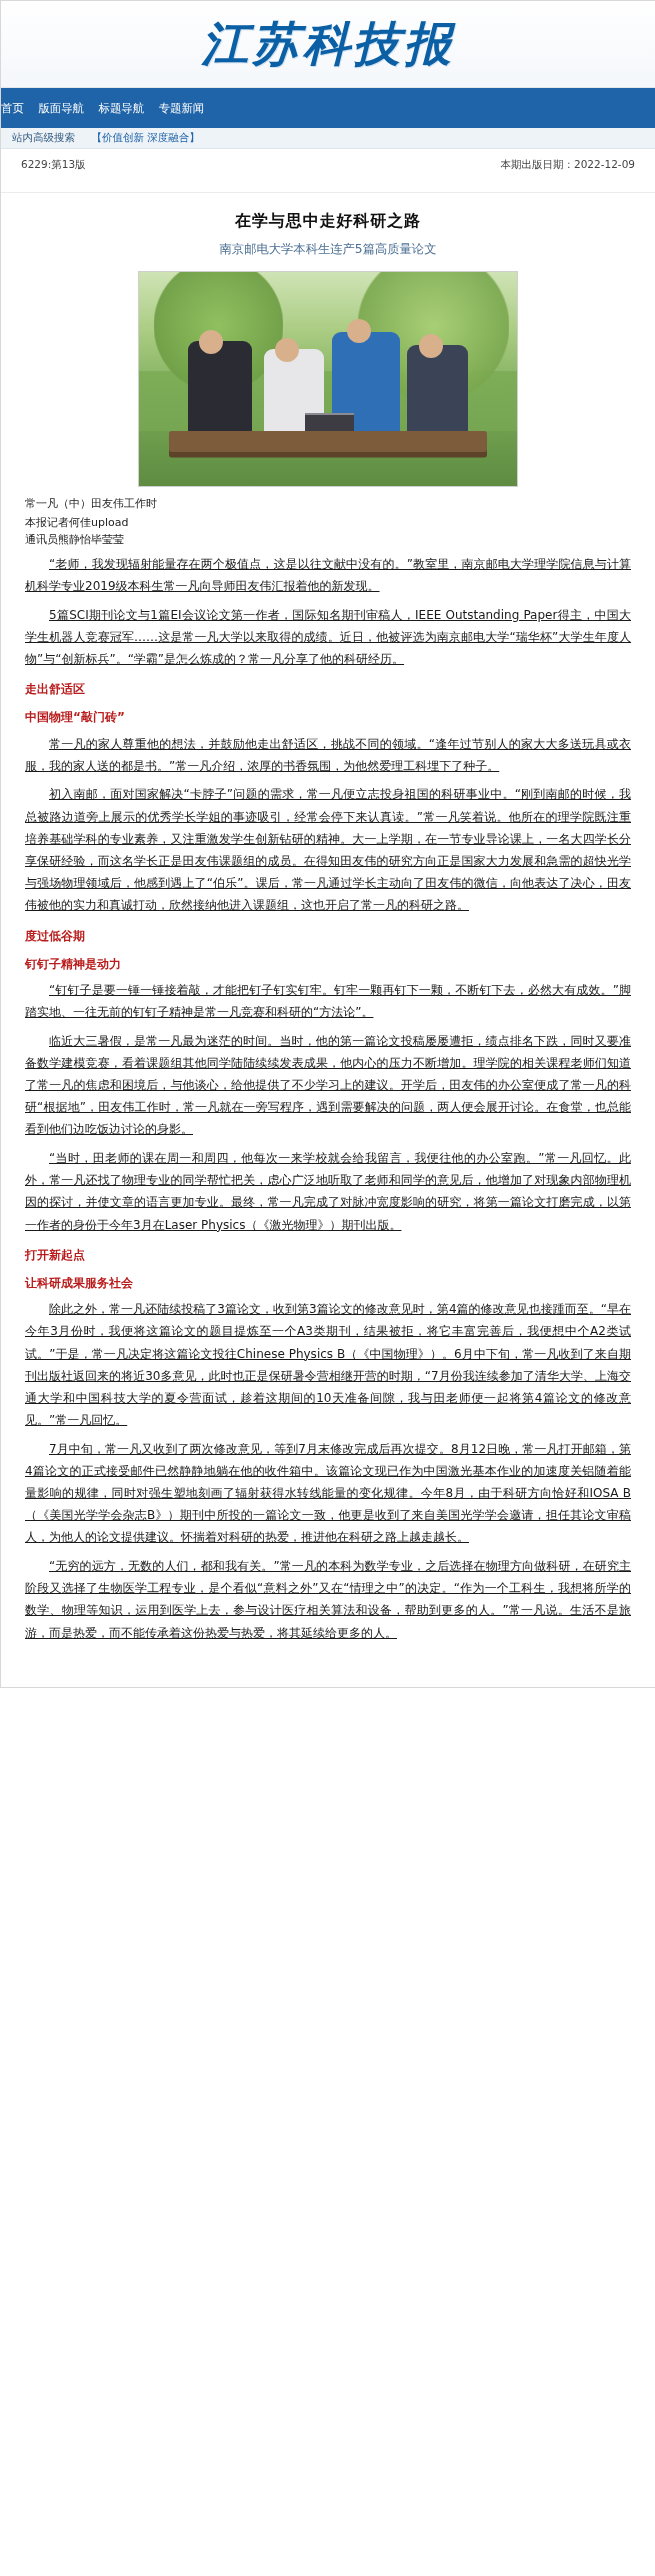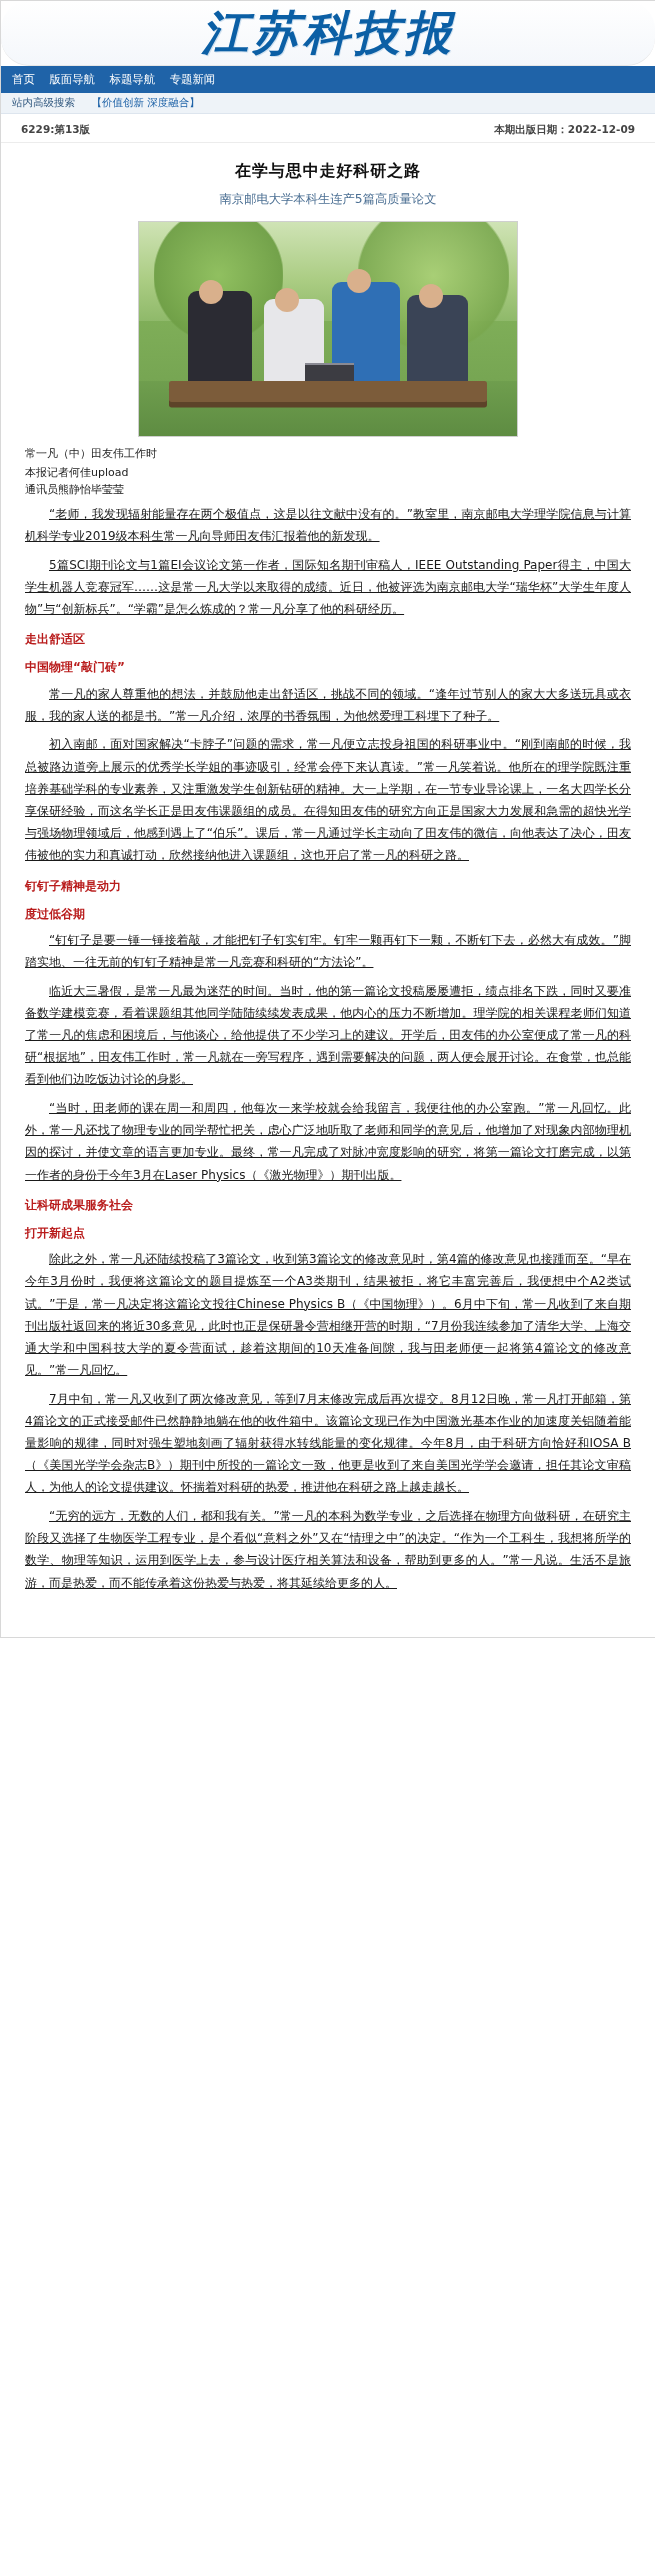--- a/index.html
+++ b/index.html
@@ -11,46 +11,44 @@
     color: #1a1a1a;
   }
   .page {
     width: 656px;
     margin: 0;
     background: #fff;
     border: 0.9px solid #d8d8d8;
   }
   
   .masthead {
-    height: 65px;
+    height: 87px;
     background: linear-gradient(to bottom, #ffffff 0%, #f4f7fb 100%);
     display: flex;
     align-items: center;
     justify-content: center;
     position: relative;
     border-bottom: 0.9px solid #e6e6e6;
-    border-radius: 28px;
   }
   .masthead-title {
     font-family: "DejaVu Serif", "Liberation Serif", serif;
     font-weight: bold;
     font-size: 47px;
     letter-spacing: 3.6px;
     color: #0b5fa5;
     text-shadow: 0.9px 0.9px 0 #cfe0ef;
     font-style: italic;
   }
   
   .navbar {
     background: #1f63a8;
     color: #ffffff;
-    height: 27px;
-    display: flex;
-    align-items: center;
-    padding-left: 11px;
+    height: 40px;
+    display: flex;
+    align-items: center;
     font-size: 11.4px;
   }
   .navbar .nav-item {
     color: #ffffff;
     margin-right: 14.6px;
     text-decoration: none;
     white-space: nowrap;
   }
   .subbar {
     background: #eef3f8;
@@ -62,25 +60,24 @@
     font-size: 10.5px;
     color: #335a80;
   }
   .subbar .sub-item { margin-right: 16.4px; white-space: nowrap; }
   .subbar .sub-highlight { color: #1f63a8; }
   
   .issue-row {
     display: flex;
     justify-content: space-between;
     align-items: center;
-    padding: 9px 20px 5px 20px;
+    padding: 9px 20px 20px 20px;
     font-size: 10.5px;
     color: #444;
     border-bottom: 0.9px solid #ececec;
-    font-weight: bold;
   }
   
   .article { padding: 12.7px 24px 24px 24px; }
   .headline {
     text-align: center;
     font-family: "DejaVu Serif", "Liberation Serif", serif;
     font-size: 16px;
     font-weight: bold;
     color: #111;
     letter-spacing: 0.9px;
@@ -222,28 +219,28 @@
     <div class="byline">通讯员熊静怡毕莹莹</div>
 
     <p class="body-text">“老师，我发现辐射能量存在两个极值点，这是以往文献中没有的。”教室里，南京邮电大学理学院信息与计算机科学专业2019级本科生常一凡向导师田友伟汇报着他的新发现。</p>
     <p class="body-text">5篇SCI期刊论文与1篇EI会议论文第一作者，国际知名期刊审稿人，IEEE Outstanding Paper得主，中国大学生机器人竞赛冠军……这是常一凡大学以来取得的成绩。近日，他被评选为南京邮电大学“瑞华杯”大学生年度人物”与“创新标兵”。“学霸”是怎么炼成的？常一凡分享了他的科研经历。</p>
 
     <h3 class="sec">走出舒适区</h3>
     <h3 class="sec">中国物理“敲门砖”</h3>
     <p class="body-text">常一凡的家人尊重他的想法，并鼓励他走出舒适区，挑战不同的领域。“逢年过节别人的家大大多送玩具或衣服，我的家人送的都是书。”常一凡介绍，浓厚的书香氛围，为他然爱理工科埋下了种子。</p>
     <p class="body-text">初入南邮，面对国家解决“卡脖子”问题的需求，常一凡便立志投身祖国的科研事业中。“刚到南邮的时候，我总被路边道旁上展示的优秀学长学姐的事迹吸引，经常会停下来认真读。”常一凡笑着说。他所在的理学院既注重培养基础学科的专业素养，又注重激发学生创新钻研的精神。大一上学期，在一节专业导论课上，一名大四学长分享保研经验，而这名学长正是田友伟课题组的成员。在得知田友伟的研究方向正是国家大力发展和急需的超快光学与强场物理领域后，他感到遇上了“伯乐”。课后，常一凡通过学长主动向了田友伟的微信，向他表达了决心，田友伟被他的实力和真诚打动，欣然接纳他进入课题组，这也开启了常一凡的科研之路。</p>
 
+    <h3 class="sec">度过低谷期</h3>
     <h3 class="sec">钉钉子精神是动力</h3>
-    <h3 class="sec">度过低谷期</h3>
     <p class="body-text">“钉钉子是要一锤一锤接着敲，才能把钉子钉实钉牢。钉牢一颗再钉下一颗，不断钉下去，必然大有成效。”脚踏实地、一往无前的钉钉子精神是常一凡竞赛和科研的“方法论”。</p>
     <p class="body-text">临近大三暑假，是常一凡最为迷茫的时间。当时，他的第一篇论文投稿屡屡遭拒，绩点排名下跌，同时又要准备数学建模竞赛，看着课题组其他同学陆陆续续发表成果，他内心的压力不断增加。理学院的相关课程老师们知道了常一凡的焦虑和困境后，与他谈心，给他提供了不少学习上的建议。开学后，田友伟的办公室便成了常一凡的科研“根据地”，田友伟工作时，常一凡就在一旁写程序，遇到需要解决的问题，两人便会展开讨论。在食堂，也总能看到他们边吃饭边讨论的身影。</p>
     <p class="body-text">“当时，田老师的课在周一和周四，他每次一来学校就会给我留言，我便往他的办公室跑。”常一凡回忆。此外，常一凡还找了物理专业的同学帮忙把关，虑心广泛地听取了老师和同学的意见后，他增加了对现象内部物理机因的探讨，并使文章的语言更加专业。最终，常一凡完成了对脉冲宽度影响的研究，将第一篇论文打磨完成，以第一作者的身份于今年3月在Laser Physics（《激光物理》）期刊出版。</p>
 
+    <h3 class="sec">打开新起点</h3>
     <h3 class="sec">让科研成果服务社会</h3>
-    <h3 class="sec">打开新起点</h3>
     <p class="body-text">除此之外，常一凡还陆续投稿了3篇论文，收到第3篇论文的修改意见时，第4篇的修改意见也接踵而至。“早在今年3月份时，我便将这篇论文的题目提炼至一个A3类期刊，结果被拒，将它丰富完善后，我便想中个A2类试试。”于是，常一凡决定将这篇论文投往Chinese Physics B（《中国物理》）。6月中下旬，常一凡收到了来自期刊出版社返回来的将近30多意见，此时也正是保研暑令营相继开营的时期，“7月份我连续参加了清华大学、上海交通大学和中国科技大学的夏令营面试，趁着这期间的10天准备间隙，我与田老师便一起将第4篇论文的修改意见。”常一凡回忆。</p>
     <p class="body-text">7月中旬，常一凡又收到了两次修改意见，等到7月末修改完成后再次提交。8月12日晚，常一凡打开邮箱，第4篇论文的正式接受邮件已然静静地躺在他的收件箱中。该篇论文现已作为中国激光基本作业的加速度关铝随着能量影响的规律，同时对强生塑地刻画了辐射获得水转线能量的变化规律。今年8月，由于科研方向恰好和IOSA B（《美国光学学会杂志B》）期刊中所投的一篇论文一致，他更是收到了来自美国光学学会邀请，担任其论文审稿人，为他人的论文提供建议。怀揣着对科研的热爱，推进他在科研之路上越走越长。</p>
     <p class="body-text">“无穷的远方，无数的人们，都和我有关。”常一凡的本科为数学专业，之后选择在物理方向做科研，在研究主阶段又选择了生物医学工程专业，是个看似“意料之外”又在“情理之中”的决定。“作为一个工科生，我想将所学的数学、物理等知识，运用到医学上去，参与设计医疗相关算法和设备，帮助到更多的人。”常一凡说。生活不是旅游，而是热爱，而不能传承着这份热爱与热爱，将其延续给更多的人。</p>
 
     <div class="footer-space"></div>
   </div>
 </div>
 
 
 </body></html>

